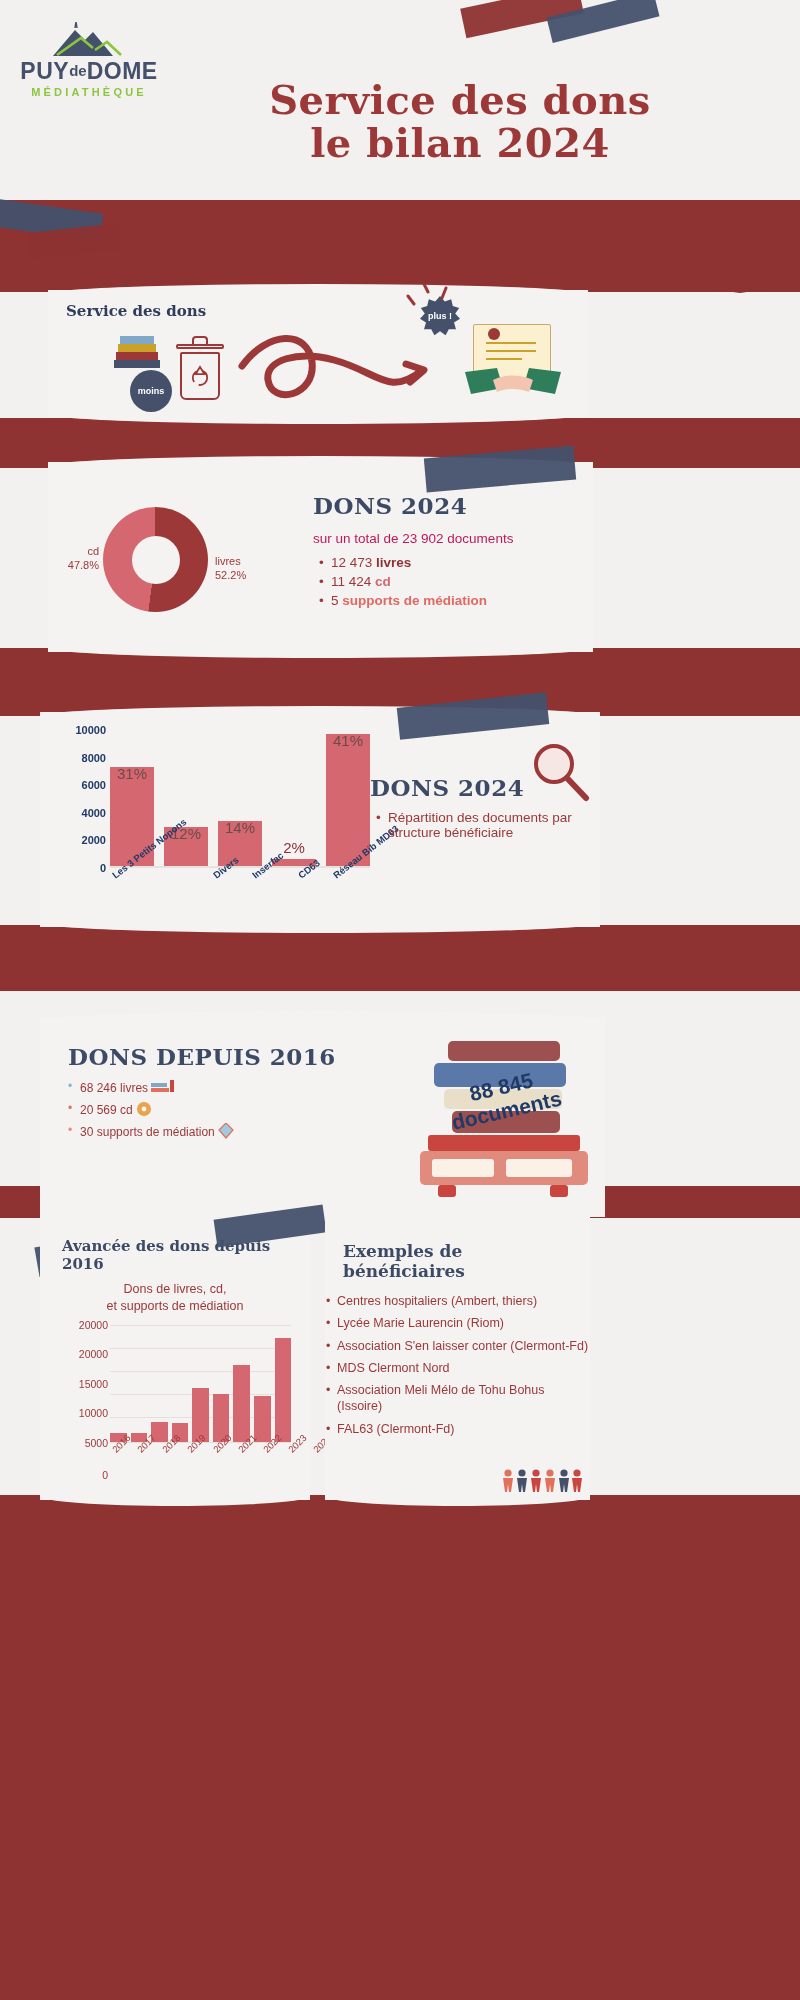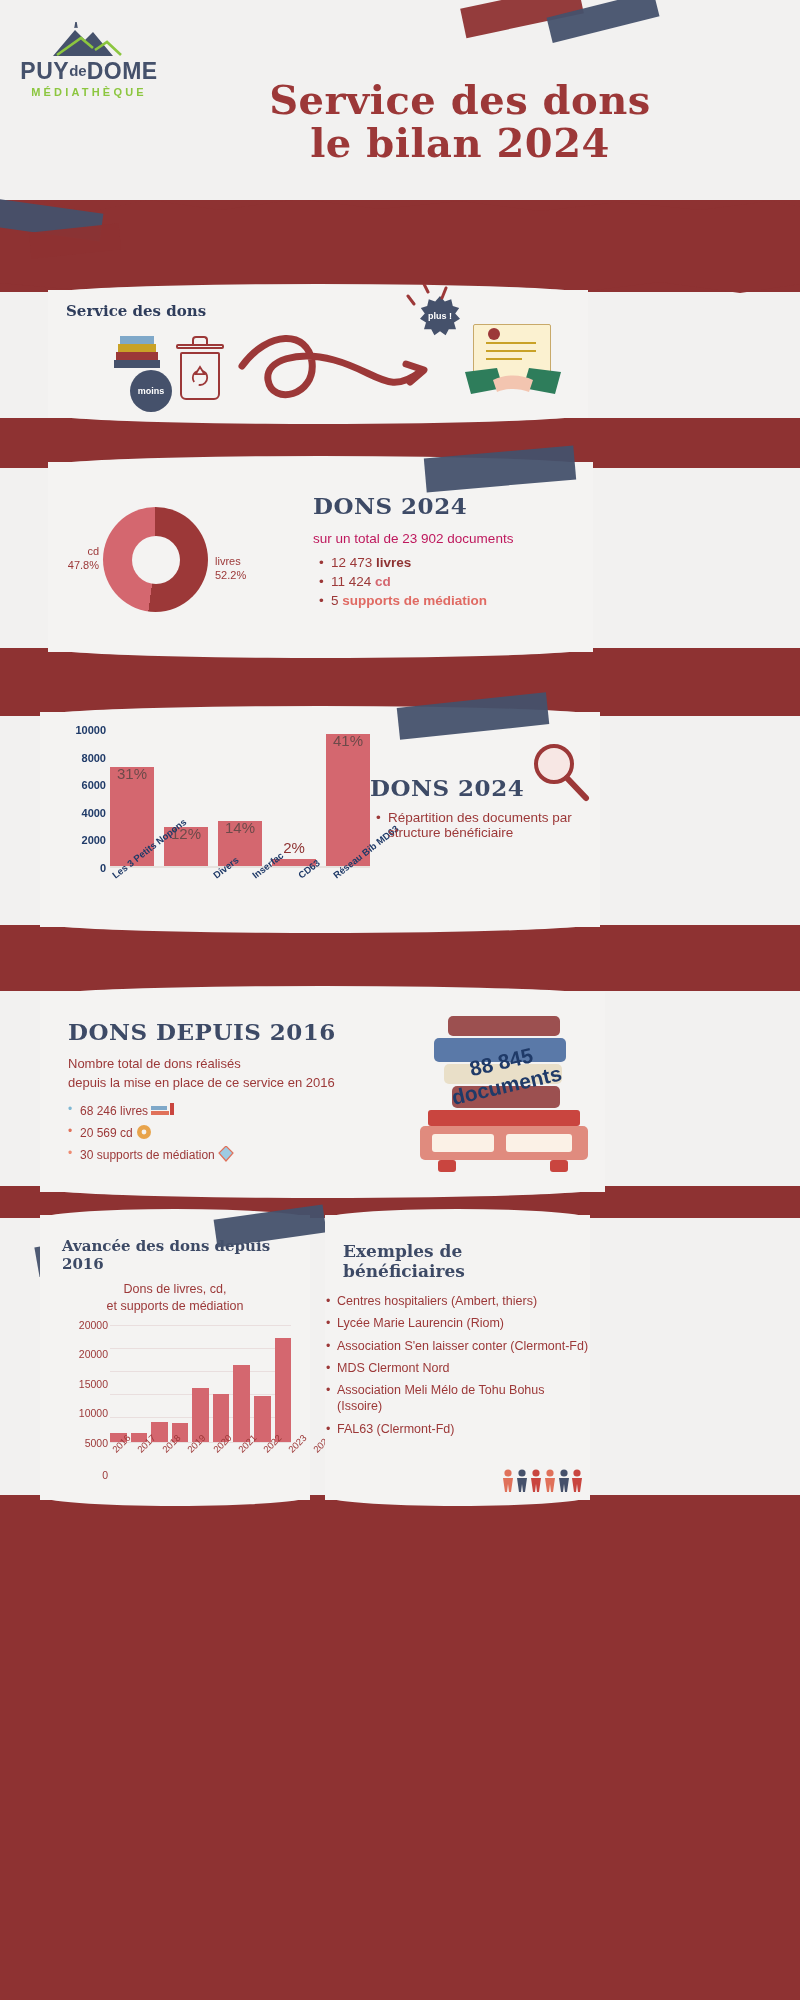--- a/index.html
+++ b/index.html
@@ -98,21 +98,21 @@
   .bc .plot { position:absolute; left:50px; right:0; top:0; height:138px; border-bottom:2px solid #e6e2de; display:flex; align-items:flex-end; gap:10px; }
   .bc .bar { flex:1; background:#d4676f; position:relative; }
   .bc .bar span { position:absolute; left:50%; transform:translateX(-50%); top:-2px; font-size:15px; color:#6d4a4a; }
   .bc .bar.small span { top:-20px; color:#8e3232; }
   .bc .xlabels { position:absolute; left:50px; right:0; top:142px; display:flex; gap:10px; }
   .bc .xlabels div { flex:1; font-size:9.5px; font-weight:700; color:#1f3a68; transform: rotate(-38deg); transform-origin: left top; white-space:nowrap; }
   .c3-text { position:absolute; left: 330px; top: 62px; width: 225px; }
   .magnifier { position:absolute; right: 8px; top: 28px; width:64px; height:64px; }
 
   
-  .c4 { left: 40px; top: 992px; width: 565px; height: 200px; }
+  .c4 { left: 40px; top: 1017px; width: 565px; height: 200px; }
   .c4-text { position:absolute; left: 28px; top: 26px; width: 330px; }
   .c4-text .p { font-size:13px; color:#9c3838; line-height:1.45; margin-top:10px; }
   .c4 ul.dots li { font-size:12px; margin:6px 0 6px 12px; }
   .li-blue::before { color:#7fb8d4 !important; }
   .li-org::before  { color:#e0715a !important; }
   .li-pk::before   { color:#ee8b72 !important; }
   .t-dark { color:#8e3232; }
   .t-red  { color:#c9453f; }
   .t-org  { color:#ef8a6a; }
   .stack-art { position:absolute; right: 10px; top: 14px; width: 185px; height: 175px; }
@@ -301,24 +301,20 @@
     <svg class="magnifier" viewBox="0 0 64 64">
       <circle cx="26" cy="24" r="18" fill="#f7e7e4" stroke="#9c3838" stroke-width="4"></circle>
       <line x1="39" y1="38" x2="58" y2="58" stroke="#9c3838" stroke-width="6" stroke-linecap="round"></line>
     </svg>
   </div>
   <div class="tape" style="left:398px;top:700px;width:150px;height:32px;transform:rotate(-6deg);"></div>
 
   <div class="card c4">
     <div class="c4-text">
       <div class="h-big">DONS DEPUIS 2016</div>
-      <div class="p">
-        <span>Nombre total de dons réalisés</span><br>
-        <span>depuis la mise en place de ce service en 2016</span>
-      </div>
       <ul class="dots">
         <li class="li-blue t-dark"><span>68 246</span> <span>livres</span>
           <svg width="26" height="15" viewBox="0 0 26 15" style="vertical-align:-2px">
               <rect x="0" y="4" width="16" height="4" fill="#7fa8c9"></rect>
               <rect x="0" y="9" width="18" height="4" fill="#e0715a"></rect>
               <rect x="19" y="1" width="4" height="12" fill="#c9453f"></rect>
             </svg></li>
         <li class="li-org t-red"><span>20 569</span> <span>cd</span>
           <svg width="16" height="16" viewBox="0 0 16 16" style="vertical-align:-3px">
               <circle cx="8" cy="8" r="7" fill="#e8a44c"></circle>

